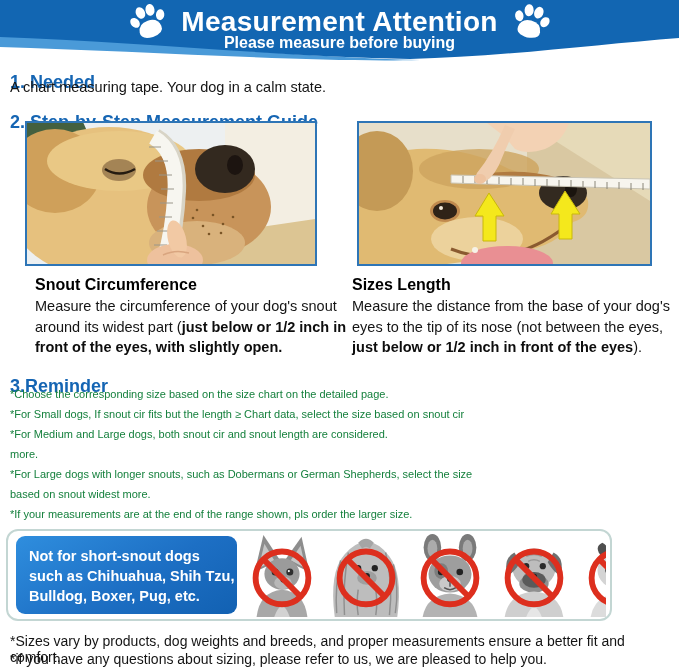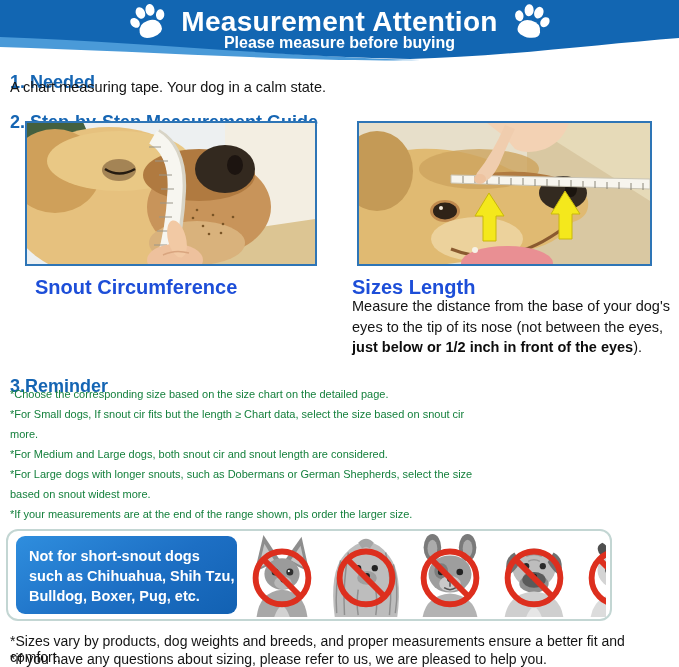--- a/index.html
+++ b/index.html
@@ -14,21 +14,21 @@
   .hdr-title{font-size:28px;font-weight:700;color:#ffffff;letter-spacing:.3px;margin:0;}
   .paw-l{transform:rotate(-18deg);}
   .paw-r{transform:rotate(14deg);}
   .hdr-sub{position:absolute;left:0;top:34px;width:679px;text-align:center;font-size:16px;font-weight:700;color:#ffffff;}
   
   .sec-h{position:absolute;font-size:18px;font-weight:700;color:#1565b3;}
   .body-txt{position:absolute;font-size:14.5px;color:#141414;}
   
   .photo{position:absolute;border:2px solid #2e75b6;box-sizing:border-box;background:#eef0f0;}
   .photo svg{display:block;}
-  .cap-title{position:absolute;font-size:20px;font-weight:700;color:#1d4ed8;}
+  .cap-title{position:absolute;font-size:16px;font-weight:700;color:#000000;}
   .cap-text{position:absolute;font-size:14.5px;line-height:1.42;color:#141414;}
   .cap-text b{color:#0d0d0d;}
   
   .rem-lines{position:absolute;left:10px;top:384px;width:660px;}
   .rem-line{font-size:11px;line-height:20px;color:#15803d;}
   
   .banner{position:absolute;left:6px;top:529px;width:606px;height:92px;background:#ffffff;
     border:2px solid #c3d6d3;border-radius:12px;box-sizing:border-box;}
   .banner-blue{position:absolute;left:8px;top:5px;width:221px;height:78px;border-radius:9px;
     background:linear-gradient(150deg,#2f8ede 0%,#1d6fc4 55%,#1261b2 100%);
@@ -178,30 +178,31 @@
       <ellipse cx="121" cy="56" rx="6" ry="5" fill="#eec3a0"></ellipse>
 
       <g fill="#f4e81c" stroke="#c9b80a" stroke-width="1">
         <path d="M130,70 L116,93 L124,93 L124,118 L137,118 L137,93 L145,93 Z"></path>
         <path d="M206,68 L192,91 L200,91 L200,116 L213,116 L213,91 L221,91 Z"></path>
       </g>
     </svg>
   </div>
 
   <div class="cap-title" style="left:35px;top:276px;">Snout Circumference</div>
+  <div class="cap-text" style="left:35px;top:296px;width:312px;"><span>Measure the circumference of your dog's snout around its widest part (</span><b>just below or 1/2 inch in front of the eyes, with slightly open</b><b>.</b></div>
 
   <div class="cap-title" style="left:352px;top:276px;">Sizes Length</div>
   <div class="cap-text" style="left:352px;top:296px;width:320px;"><span>Measure the distance from the base of your dog's eyes to the tip of its nose (not between the eyes, </span><b>just below or 1/2 inch in front of the eyes</b><span>).</span></div>
 
   <h2 class="sec-h" style="left:10px;top:361px;">3.Reminder</h2>
   <div class="rem-lines">
     <div class="rem-line">*Choose the corresponding size based on the size chart on the detailed page.</div>
     <div class="rem-line">*For Small dogs, If snout cir fits but the length ≥ Chart data, select the size based on snout cir</div>
+    <div class="rem-line">*For Medium and Large dogs, both snout cir and snout length are considered.</div>
     <div class="rem-line">more.</div>
-    <div class="rem-line">*For Medium and Large dogs, both snout cir and snout length are considered.</div>
     <div class="rem-line">*For Large dogs with longer snouts, such as Dobermans or German Shepherds, select the size</div>
     <div class="rem-line">based on snout widest more.</div>
     <div class="rem-line">*If your measurements are at the end of the range shown, pls order the larger size.</div>
   </div>
 
   <div class="banner">
     <div class="banner-blue">
       <div class="banner-line">Not for short-snout dogs</div>
       <div class="banner-line">such as Chihuahua, Shih Tzu,</div>
       <div class="banner-line">Bulldog, Boxer, Pug, etc.</div>

